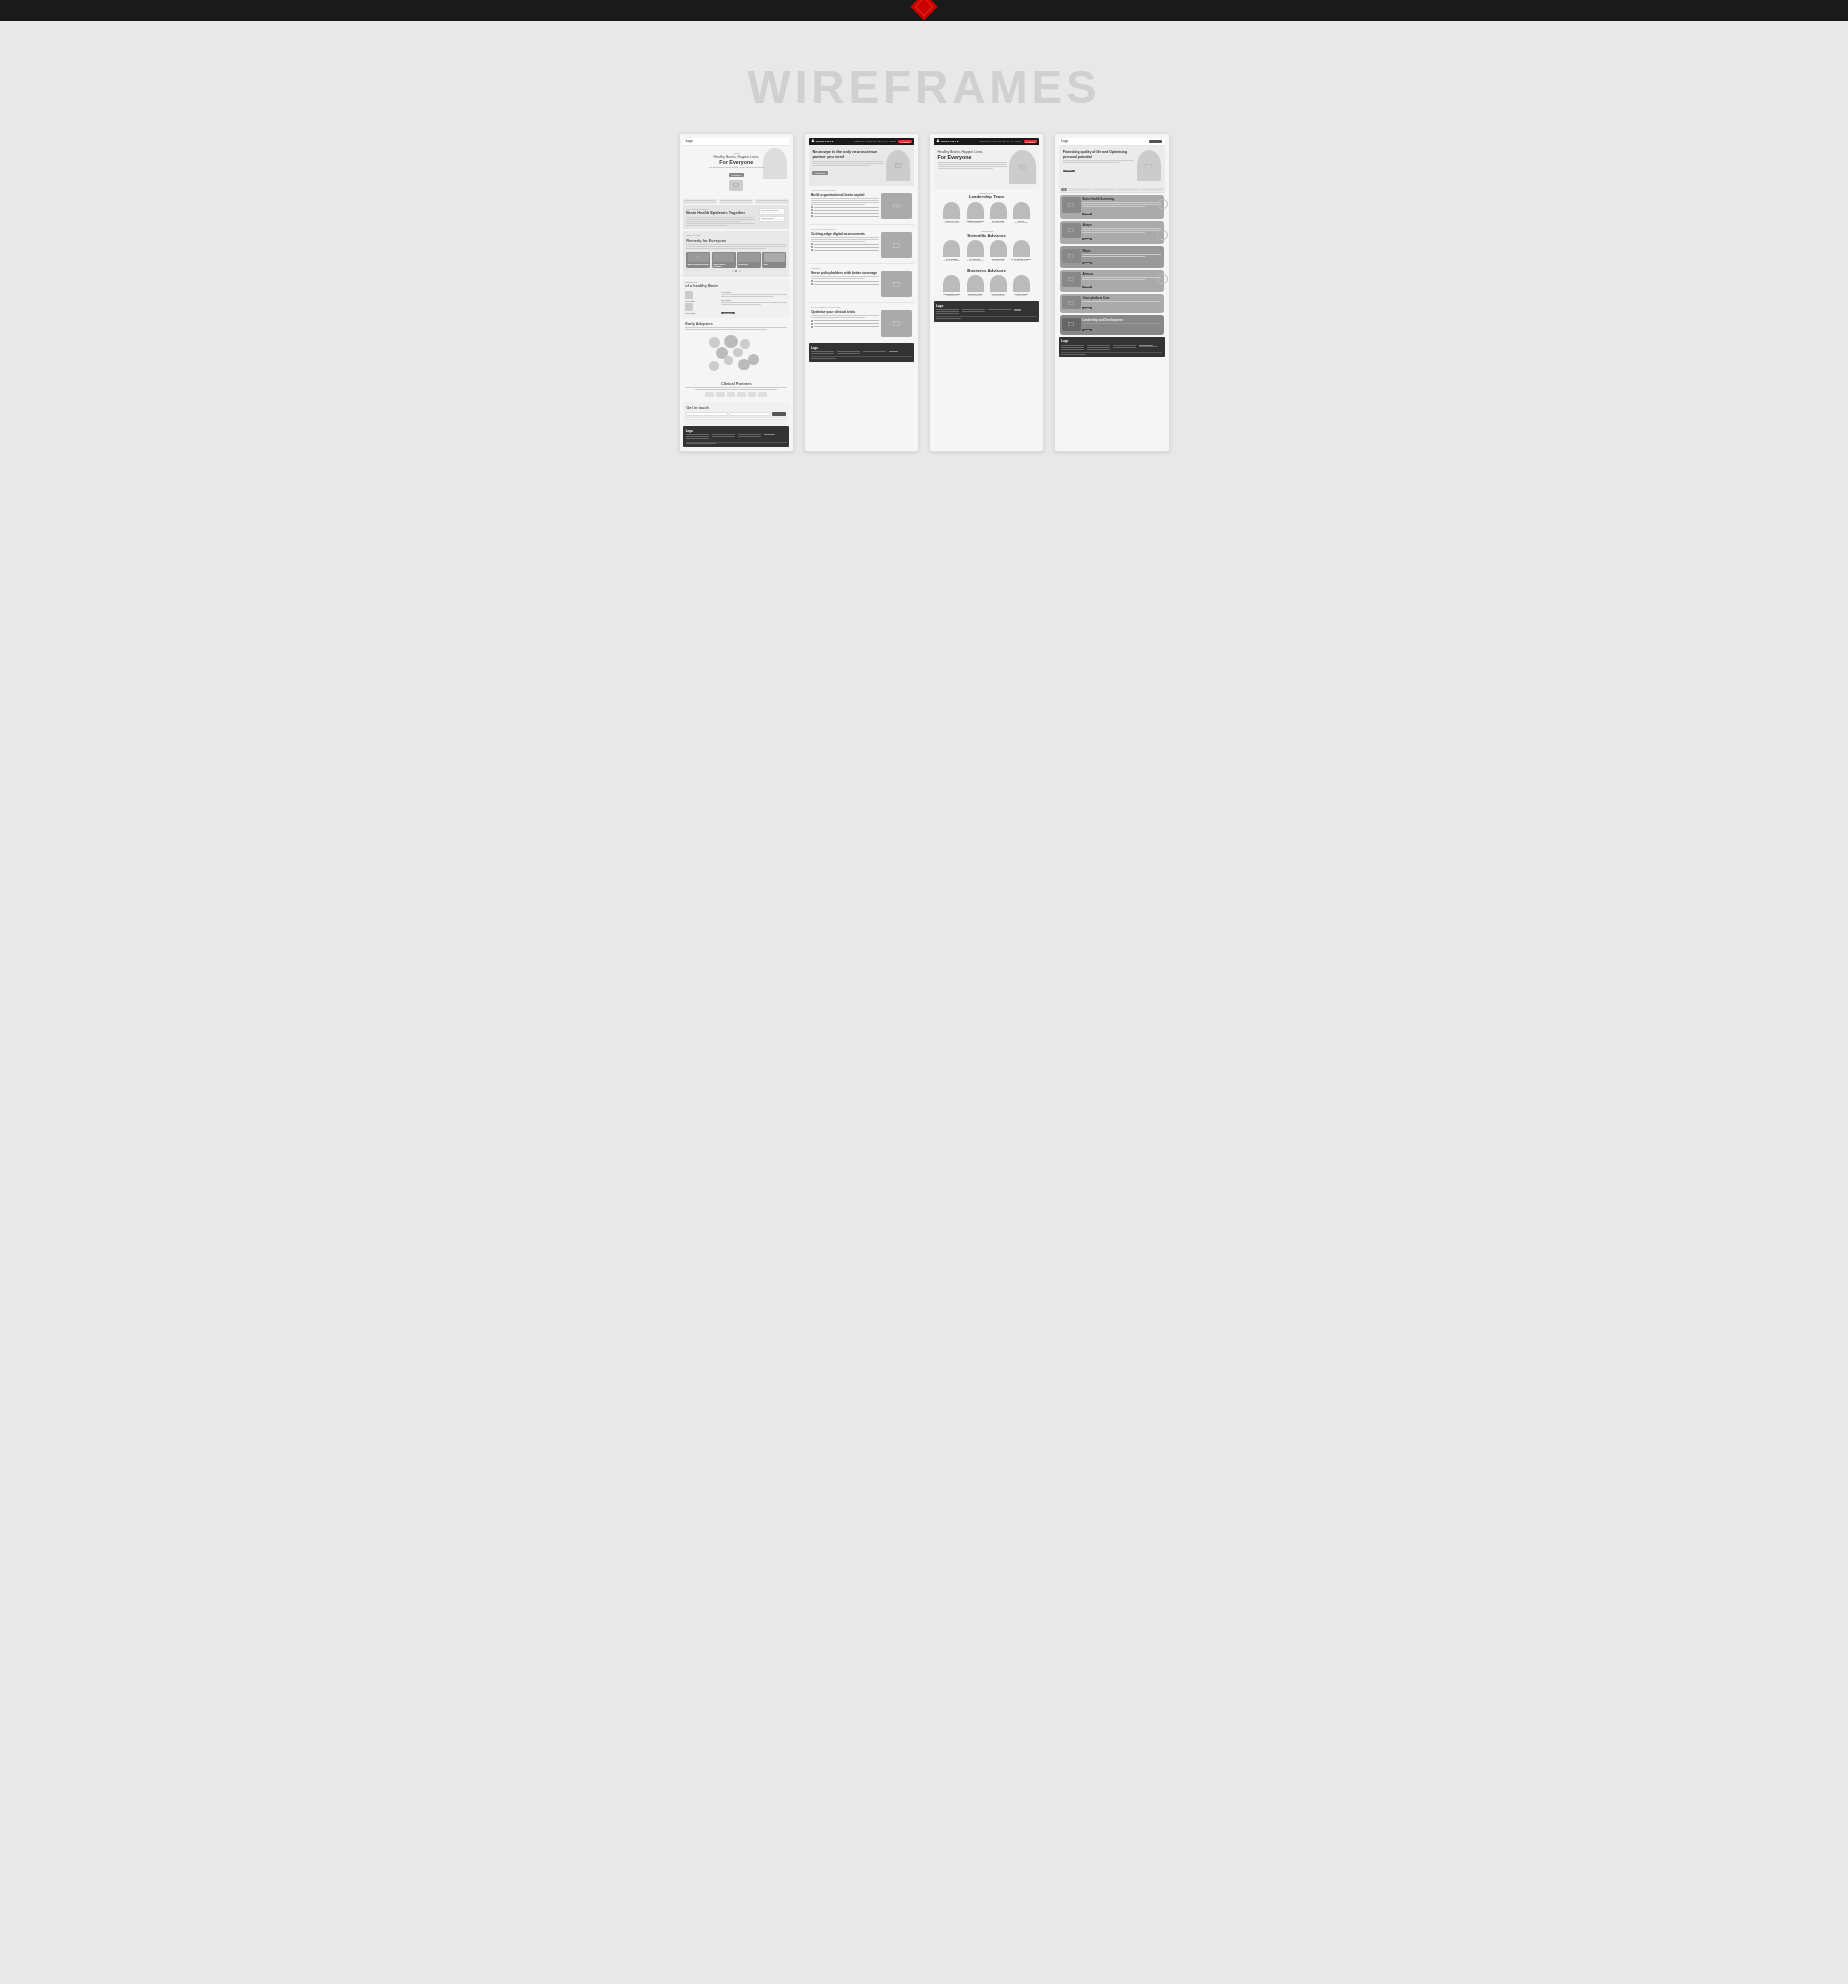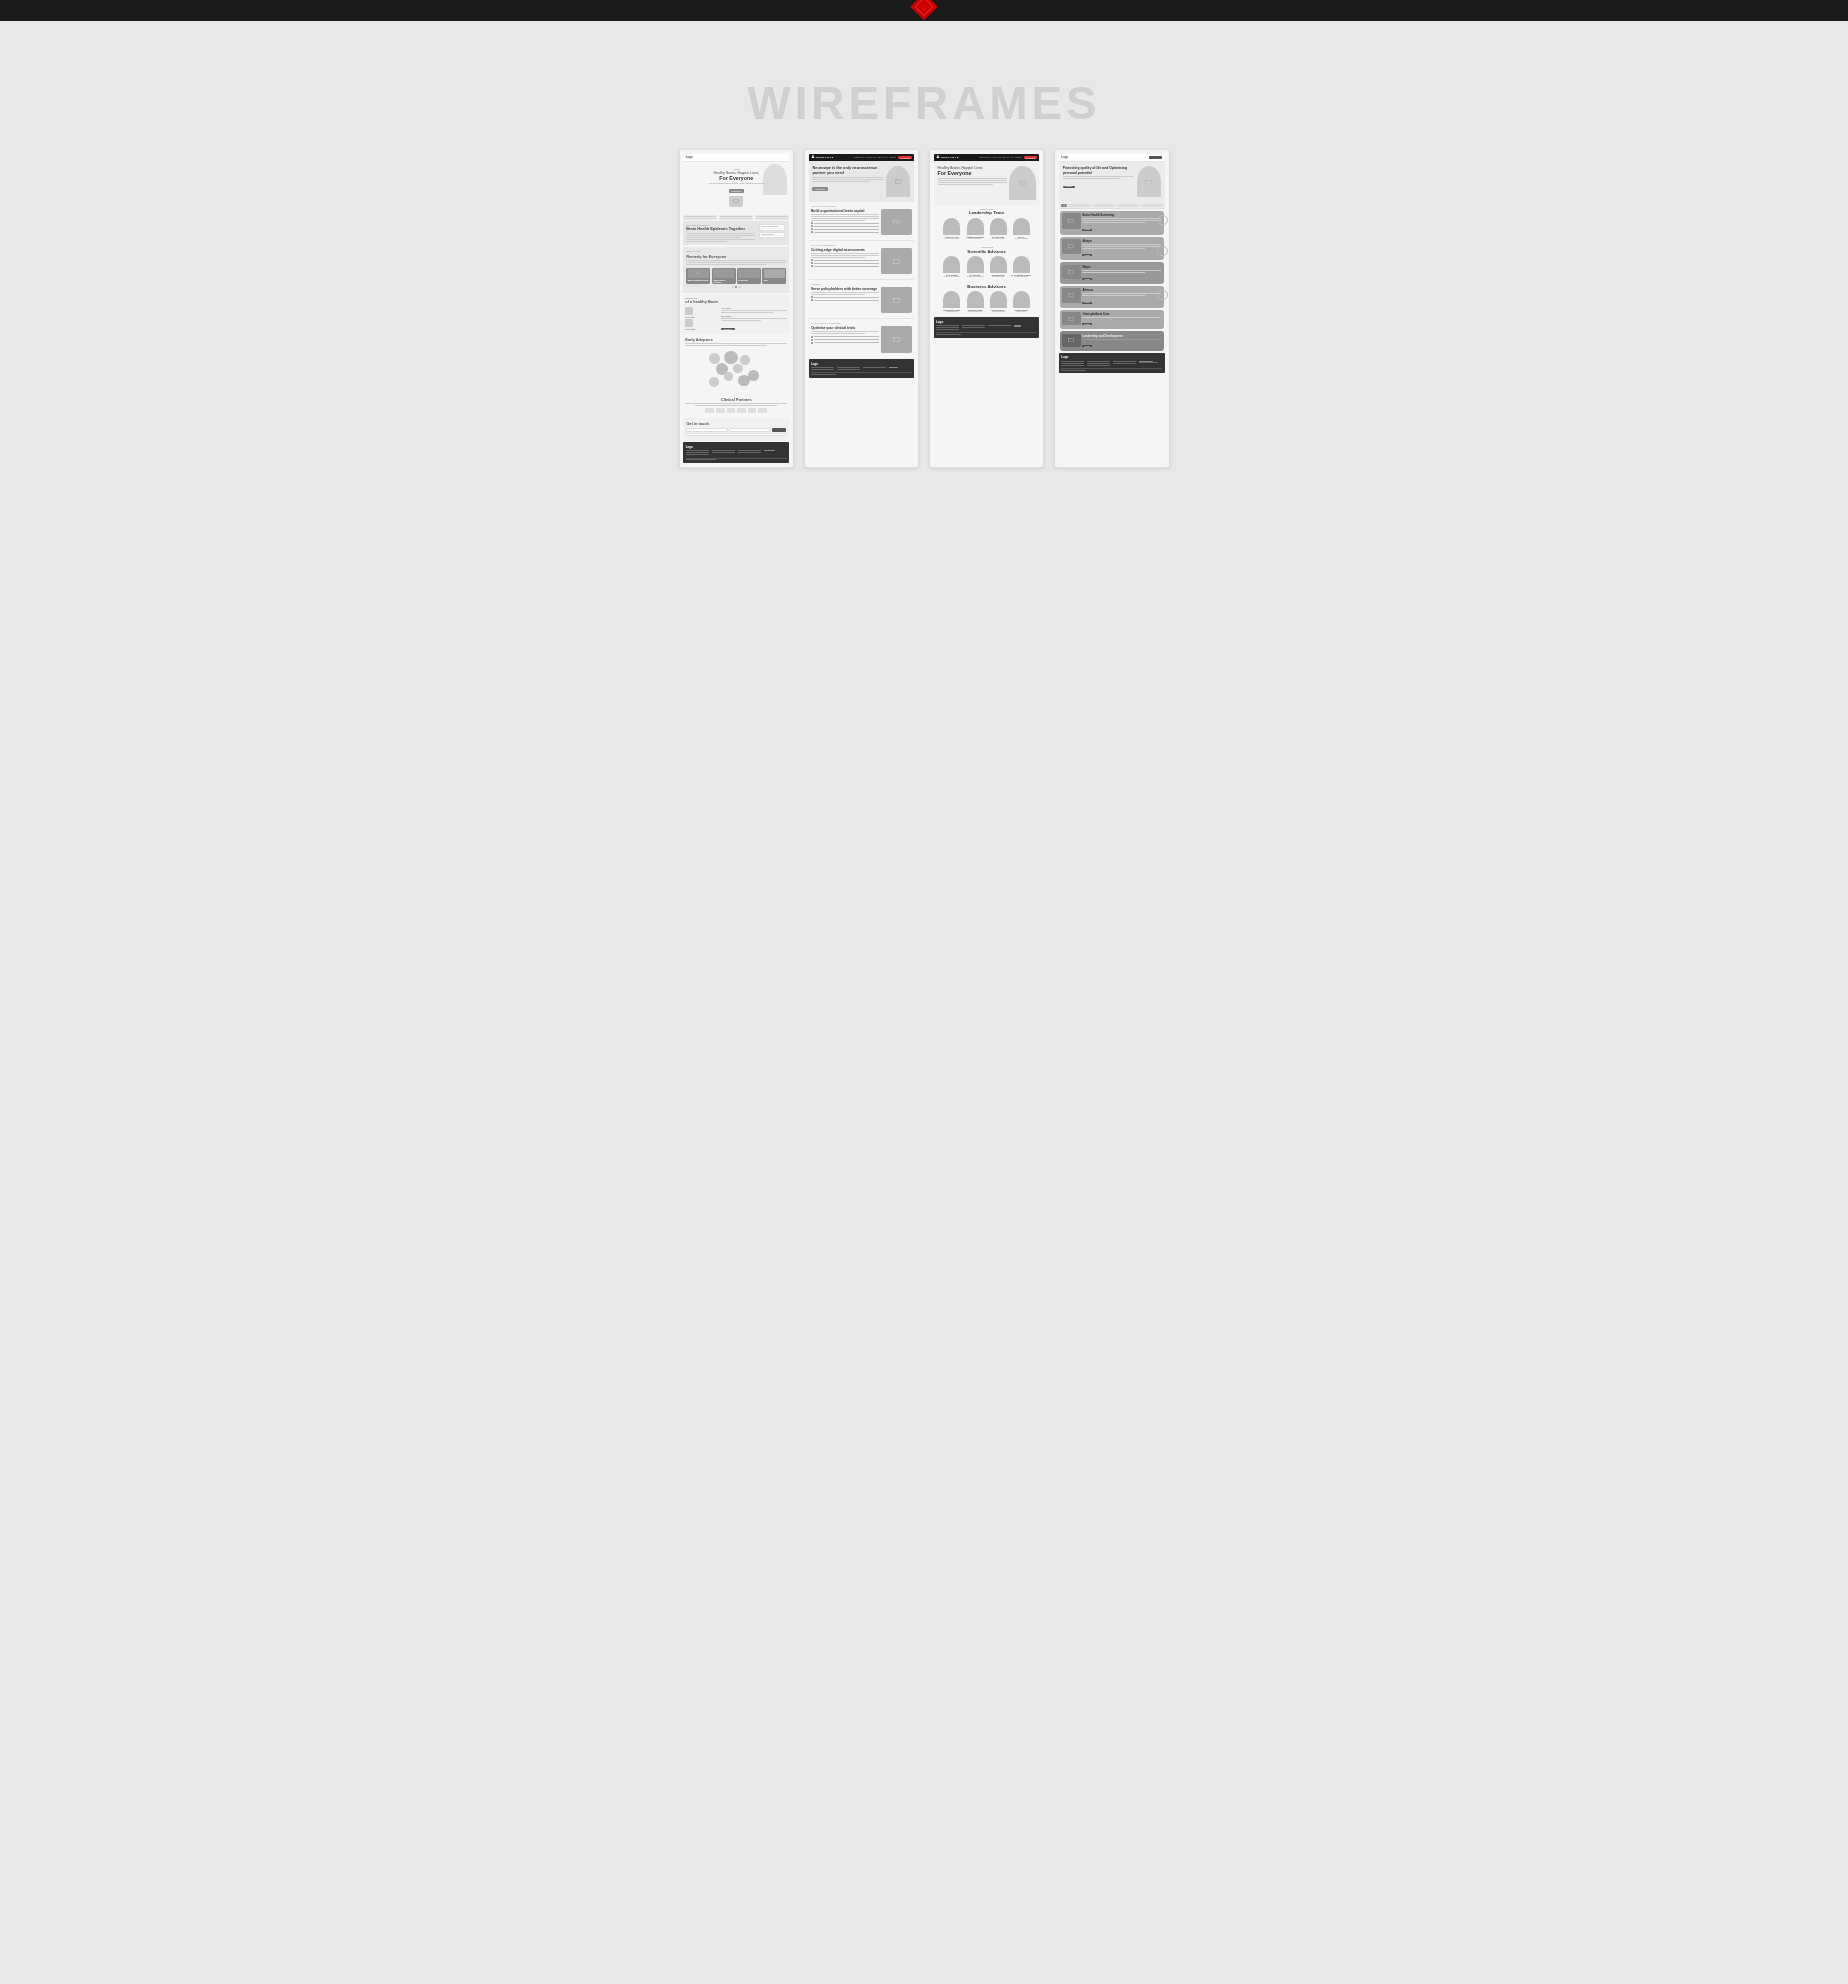--- a/index.html
+++ b/index.html
@@ -16,21 +16,21 @@
       width: 100%;
       display: flex;
       align-items: center;
       justify-content: center;
     }
 
     
     .main-container {
       padding: 39px 19px 19px;
       max-width: 529px;
-      margin: 16px auto;
+      margin: 0 auto;
       position: relative;
     }
 
     
     .wireframes-heading {
       text-align: center;
       font-size: 46px;
       font-weight: 900;
       color: #d0d0d0;
       letter-spacing: 3.9px;

